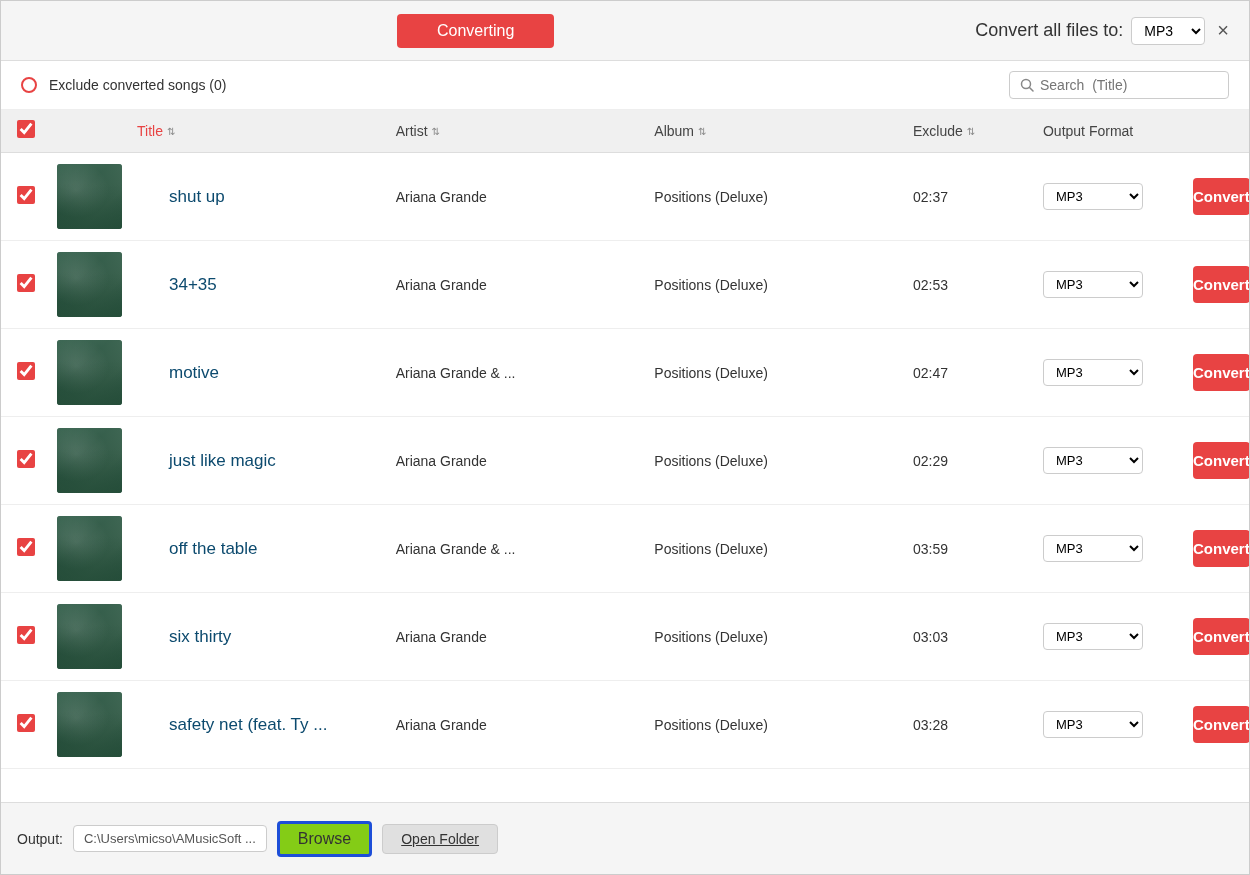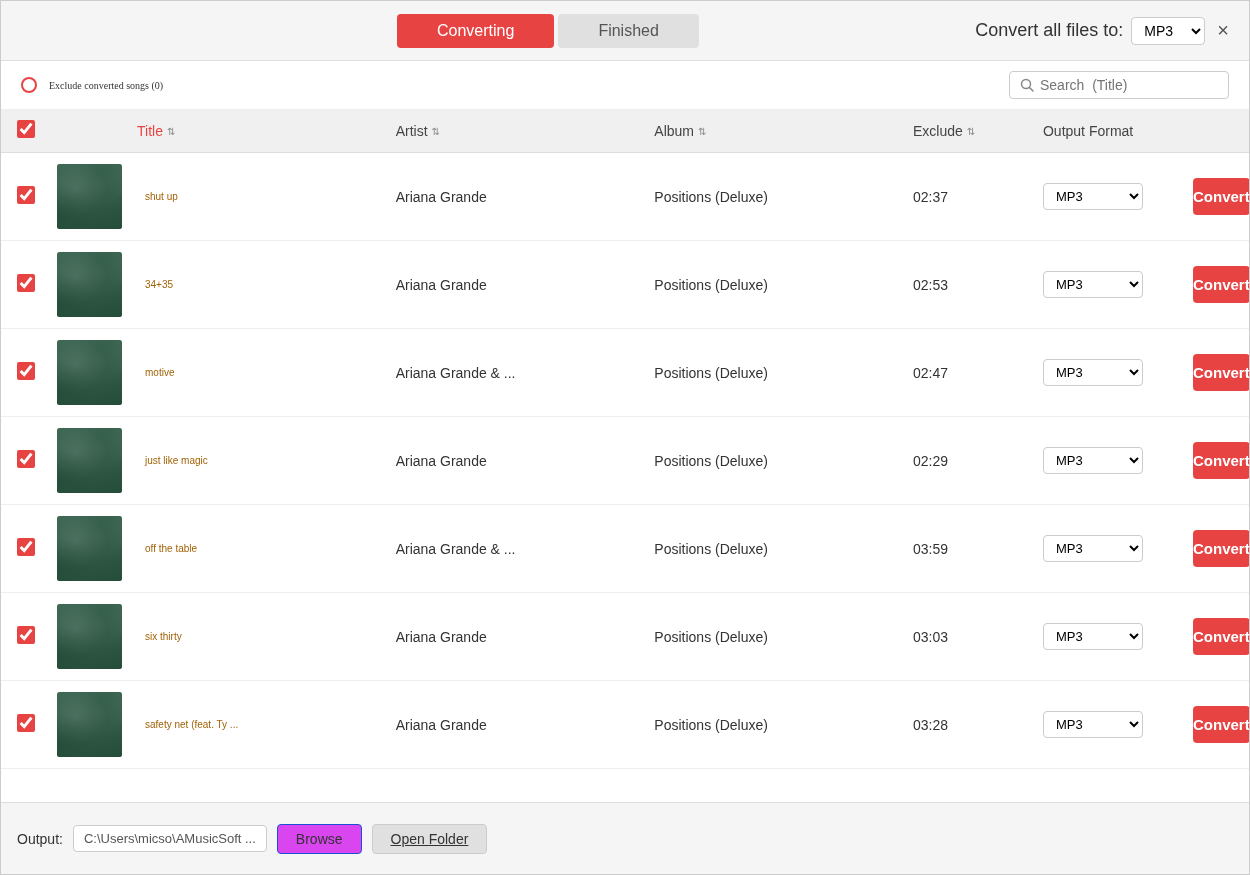--- a/index.html
+++ b/index.html
@@ -94,23 +94,22 @@
     .exclude-radio {
       width: 16px;
       height: 16px;
       border: 2px solid #e84343;
       border-radius: 50%;
       background: #fff;
       flex-shrink: 0;
       cursor: pointer;
     }
     .exclude-label {
-      font-size: 10px;
-      color: #333;
-      font-family: Liberation Serif, serif;
+      font-size: 14px;
+      color: #333;
     }
     .search-box {
       margin-left: auto;
       display: flex;
       align-items: center;
       border: 1px solid #ccc;
       border-radius: 4px;
       padding: 5px 10px;
       background: #fff;
       width: 220px;
@@ -194,23 +193,24 @@
         linear-gradient(180deg, rgba(60,100,80,0.8) 0%, rgba(30,70,50,0.9) 100%);
     }
     .song-thumb-face {
       position: absolute;
       bottom: 0;
       width: 100%;
       height: 70%;
       background: linear-gradient(180deg, transparent 0%, rgba(40,80,60,0.6) 100%);
     }
     .cell-title {
-      font-size: 10px;
-      color: #a16207;
+      font-size: 17px;
+      color: #0c4a6e;
       padding-left: 8px;
+      margin-left: 24px;
     }
     .cell-artist {
       font-size: 14px;
       color: #333;
     }
     .cell-album {
       font-size: 14px;
       color: #333;
     }
     .cell-duration {
@@ -255,25 +255,25 @@
     .output-path {
       font-size: 13px;
       color: #555;
       background: #fff;
       border: 1px solid #ccc;
       border-radius: 4px;
       padding: 5px 10px;
       min-width: 180px;
     }
     .browse-btn {
-      background: #d946ef;
-      border: 1px solid #1d4ed8;
+      background: #84cc16;
+      border: 3px solid #1d4ed8;
       border-radius: 4px;
       padding: 6px 18px;
-      font-size: 14px;
+      font-size: 16px;
       cursor: pointer;
       color: #333;
     }
     .open-folder-btn {
       background: #e0e0e0;
       border: 1px solid #ccc;
       border-radius: 4px;
       padding: 6px 18px;
       font-size: 14px;
       cursor: pointer;
@@ -311,21 +311,20 @@
     .table-container::-webkit-scrollbar-thumb { background: #bbb; border-radius: 4px; }
   </style>
 </head>
 <body>
 
 <div class="app-window">
 
   <div class="header">
     <div class="tab-group">
       <button class="tab tab-converting">Converting</button>
-      <button class="tab tab-finished">Finished</button>
     </div>
     <div class="header-right">
       <span class="convert-all-label">Convert all files to:</span>
       <select class="format-select">
         <option>MP3</option>
         <option>AAC</option>
         <option>FLAC</option>
         <option>WAV</option>
         <option>M4A</option>
       </select>

